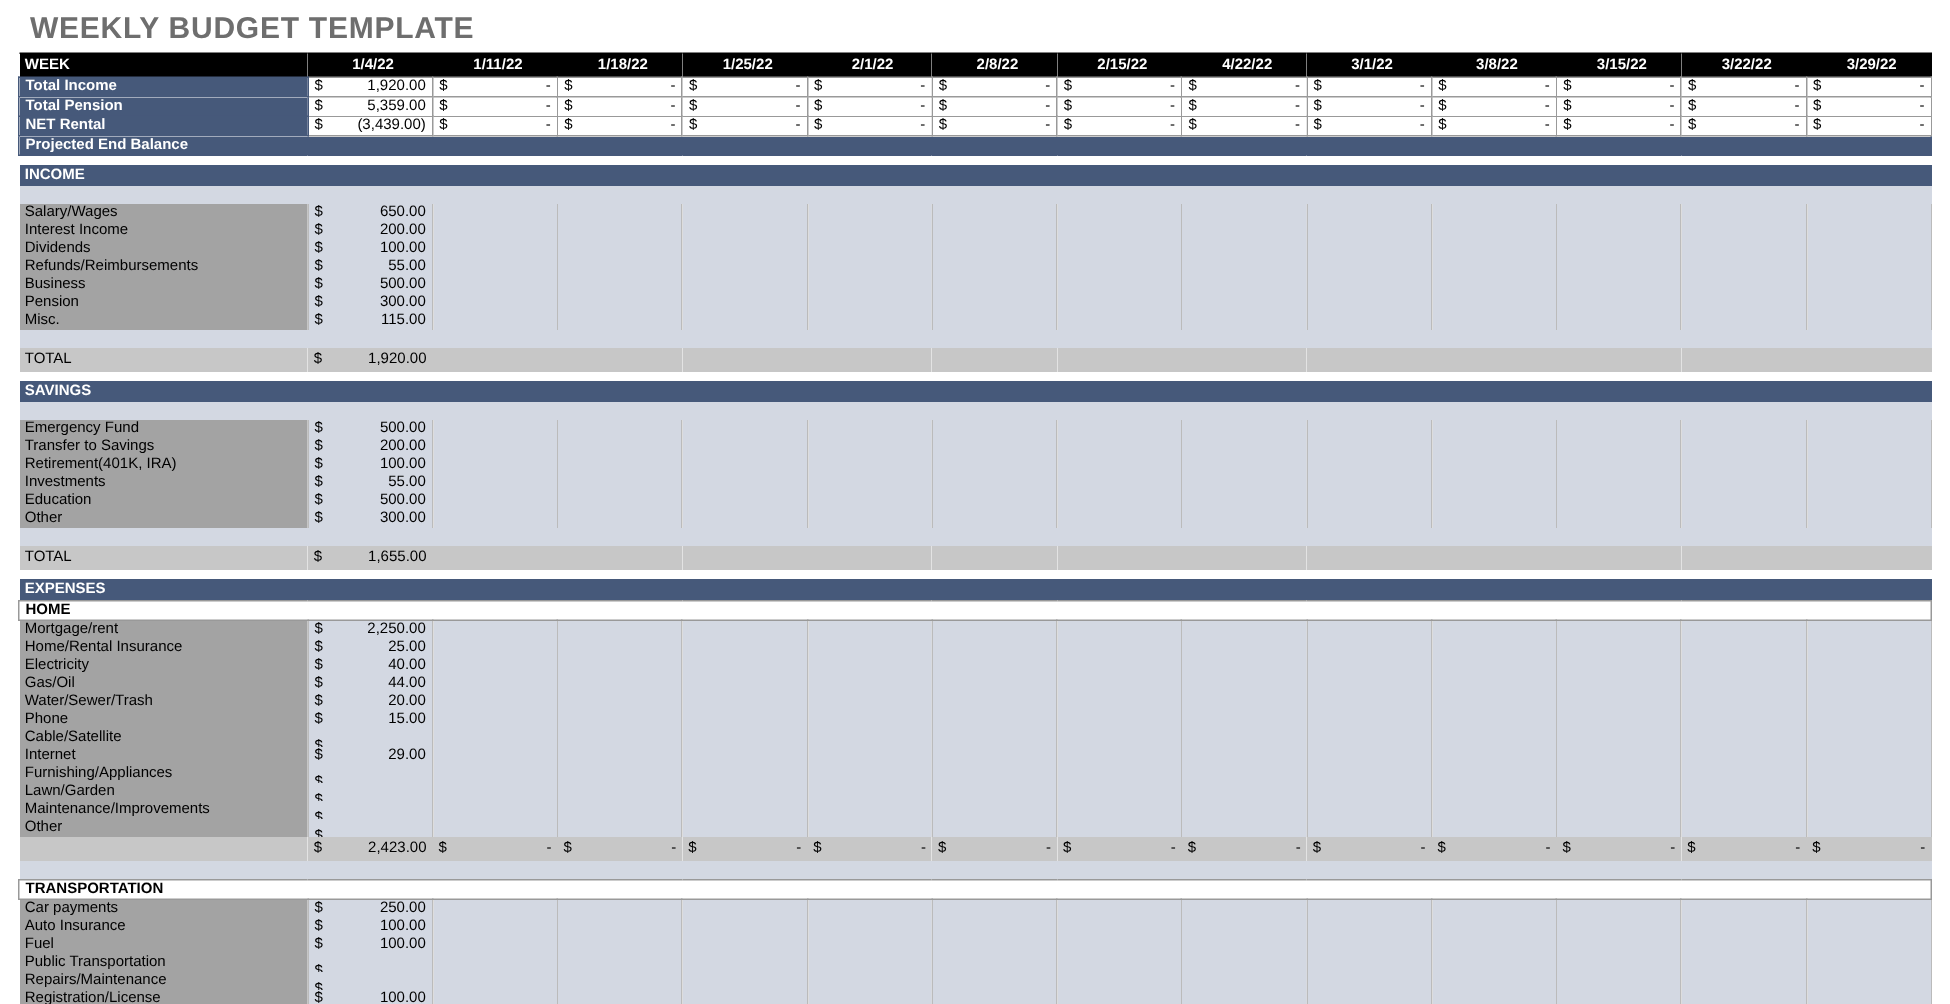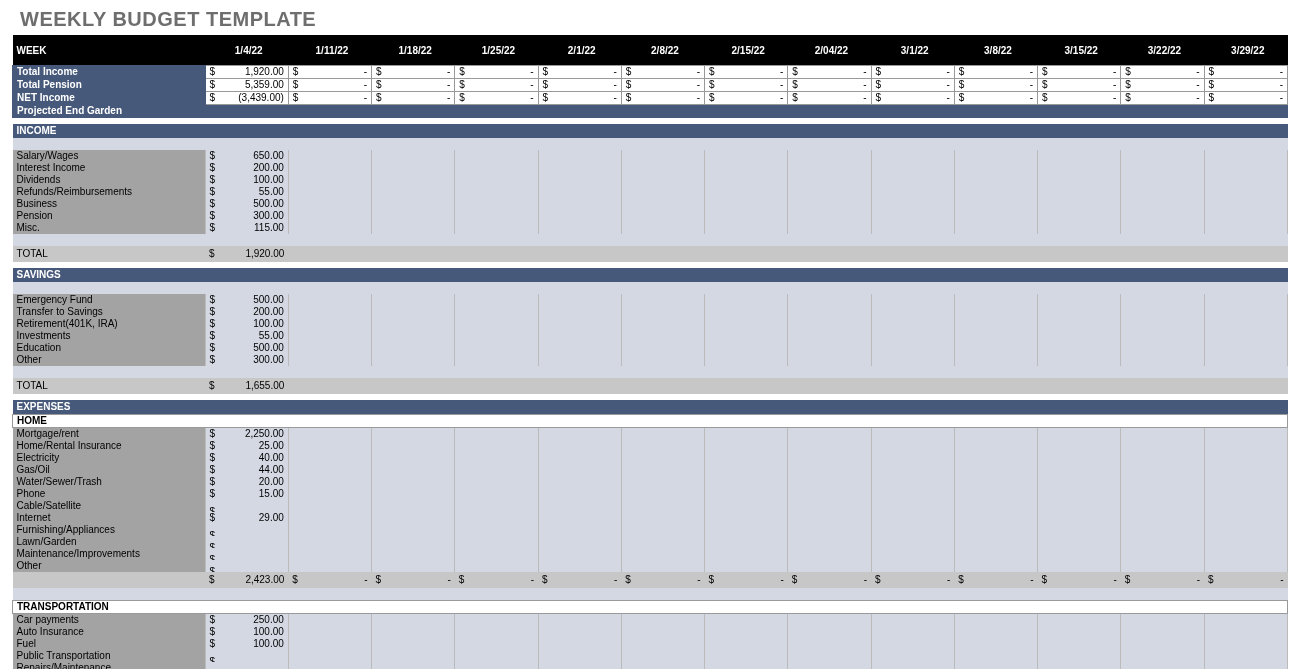--- a/index.html
+++ b/index.html
@@ -1,20 +1,20 @@
 <!DOCTYPE html>
 <html><head>
 <meta charset="utf-8">
 <style>
   body { margin:0; font-family:Arial,Helvetica,sans-serif; font-size:10px; color:#000; background:#fff; width:1300px;}
   .title { font-family:"Arial Black",Arial,sans-serif; font-size:20px; font-weight:900; color:#6e6e6e; letter-spacing:0.5px; padding:8px 20px 4px;}
   table { border-collapse:collapse; width:1276px; margin:0 12px; table-layout:fixed;}
   td,th { padding:0 4px; height:12px; line-height:12px; overflow:hidden; white-space:nowrap;}
   col.label { width:192px;} col.wk { width:83px;}
-  .hdr-black { background:#000; color:#fff; font-weight:bold; height:30px;}
+  .hdr-black { background:#000; color:#fff; font-weight:bold; height:16px;}
   .hdr-black td { border-top:1px solid #000;}
   .hdr-black td.wk { text-align:center; padding-left:8px;}
   .summary td { border:1px solid #999; background:#fff;}
   .summary td.lbl { background:#46597a; color:#fff; font-weight:bold; border:1px solid #46597a;}
   .summary td.peb { background:#46597a; color:#fff; font-weight:bold; border:1px solid #46597a;}
   .section-hdr td { background:#46597a; color:#fff; font-weight:bold; height:14px;}
   .sub-hdr td { background:#fff; border:1px solid #999; font-weight:bold;}
   .data td { background:#d3d8e2; border-left:1px solid #bbb; border-right:1px solid #bbb; height:12px;}
   .data td.lbl { background:#a3a3a3; border:none;}
   .total td { background:#c7c7c7; font-weight:normal; height:16px;}
@@ -48,21 +48,21 @@
   <tbody id="tbody">
       <tr class="hdr-black">
         <td>WEEK</td>
         <td class="wk">1/4/22</td>
         <td class="wk">1/11/22</td>
         <td class="wk">1/18/22</td>
         <td class="wk">1/25/22</td>
         <td class="wk">2/1/22</td>
         <td class="wk">2/8/22</td>
         <td class="wk">2/15/22</td>
-        <td class="wk">2/04/22</td>
+        <td class="wk">4/22/22</td>
         <td class="wk">3/1/22</td>
         <td class="wk">3/8/22</td>
         <td class="wk">3/15/22</td>
         <td class="wk">3/22/22</td>
         <td class="wk">3/29/22</td>
       </tr>
       <tr class="summary">
         <td class="lbl">Total Income</td>
         <td class="cell"><span class="cur">$</span><span class="val">1,920.00</span></td>
         <td class="cell"><span class="cur">$</span><span class="val">-</span></td>
@@ -88,37 +88,37 @@
         <td class="cell"><span class="cur">$</span><span class="val">-</span></td>
         <td class="cell"><span class="cur">$</span><span class="val">-</span></td>
         <td class="cell"><span class="cur">$</span><span class="val">-</span></td>
         <td class="cell"><span class="cur">$</span><span class="val">-</span></td>
         <td class="cell"><span class="cur">$</span><span class="val">-</span></td>
         <td class="cell"><span class="cur">$</span><span class="val">-</span></td>
         <td class="cell"><span class="cur">$</span><span class="val">-</span></td>
         <td class="cell"><span class="cur">$</span><span class="val">-</span></td>
       </tr>
       <tr class="summary">
-        <td class="lbl">NET Income</td>
+        <td class="lbl">NET Rental</td>
         <td class="cell"><span class="cur">$</span><span class="val">(3,439.00)</span></td>
         <td class="cell"><span class="cur">$</span><span class="val">-</span></td>
         <td class="cell"><span class="cur">$</span><span class="val">-</span></td>
         <td class="cell"><span class="cur">$</span><span class="val">-</span></td>
         <td class="cell"><span class="cur">$</span><span class="val">-</span></td>
         <td class="cell"><span class="cur">$</span><span class="val">-</span></td>
         <td class="cell"><span class="cur">$</span><span class="val">-</span></td>
         <td class="cell"><span class="cur">$</span><span class="val">-</span></td>
         <td class="cell"><span class="cur">$</span><span class="val">-</span></td>
         <td class="cell"><span class="cur">$</span><span class="val">-</span></td>
         <td class="cell"><span class="cur">$</span><span class="val">-</span></td>
         <td class="cell"><span class="cur">$</span><span class="val">-</span></td>
         <td class="cell"><span class="cur">$</span><span class="val">-</span></td>
       </tr>
       <tr class="summary">
-        <td class="peb" colspan="14">Projected End Garden</td>
+        <td class="peb" colspan="14">Projected End Balance</td>
       </tr>
       <tr>
         <td colspan="14" style="height:6px"></td>
       </tr>
       <tr class="section-hdr">
         <td colspan="14">INCOME</td>
       </tr>
       <tr class="spacer">
         <td colspan="14"></td>
       </tr>

